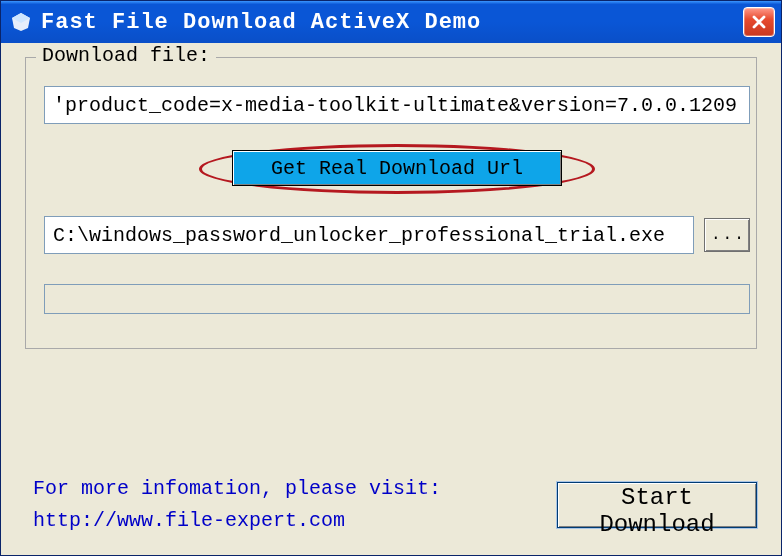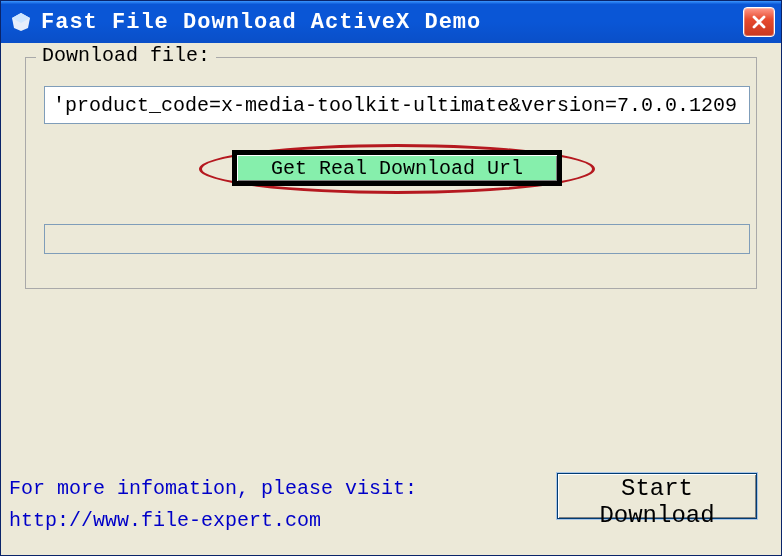--- a/index.html
+++ b/index.html
@@ -74,22 +74,22 @@
   }
   .row1 { margin-bottom: 26px; }
   .get-url-wrap {
     display: flex; justify-content: center;
     position: relative;
     margin-bottom: 22px;
     height: 44px;
   }
   .get-url-btn {
     width: 330px; height: 36px;
-    background: #86efac;
-    border: 5px solid #000000;
+    background: #0ea5e9;
+    border: 1px solid #000000;
     box-shadow: inset 1px 1px 0 #fff, inset -1px -1px 0 #808080;
     font-family: "Courier New", monospace;
     font-size: 20px;
     cursor: pointer;
     position: relative;
     z-index: 2;
   }
   .ellipse-mark {
     position: absolute;
     width: 396px; height: 50px;
@@ -115,22 +115,22 @@
   }
   .progress {
     margin-top: 30px;
     border: 1px solid #7f9db9;
     height: 30px;
     background: #ece9d8;
   }
 
   .footer {
     position: absolute;
-    left: 8px; right: 24px; bottom: 18px;
-    display: flex; align-items: flex-start; justify-content: space-between;
+    left: 32px; right: 24px; bottom: 18px;
+    display: flex; align-items: center; justify-content: space-between;
   }
   .info-block { color: #0000c8; font-size: 20px; line-height: 1.6; }
   .info-link { cursor: pointer; }
   .start-btn {
     width: 200px; height: 46px;
     background: #ece9d8;
     border: 1px solid #003c74;
     box-shadow: inset 1px 1px 0 #fff, inset -1px -1px 0 #808080, 0 0 0 1px #a9c5e6;
     font-family: "Courier New", monospace;
     font-size: 24px;
@@ -165,20 +165,24 @@
       <div class="row1">
         <input type="text" class="text-input" value="'product_code=x-media-toolkit-ultimate&amp;version=7.0.0.1209" style="">
       </div>
 
       <div class="get-url-wrap">
         <div class="ellipse-mark"></div>
         <button class="get-url-btn">Get Real Download Url</button>
       </div>
 
 
+      <div class="dest-row">
+        <input type="text" class="text-input" value="C:\windows_password_unlocker_professional_trial.exe" style="">
+        <button class="browse-btn">...</button>
+      </div>
 
       <div class="progress"></div>
     </div>
 
     <div class="footer">
       <div class="info-block">
         <div>For more infomation, please visit:</div>
         <div class="info-link">http://www.file-expert.com</div>
       </div>
       <button class="start-btn">Start Download</button>

